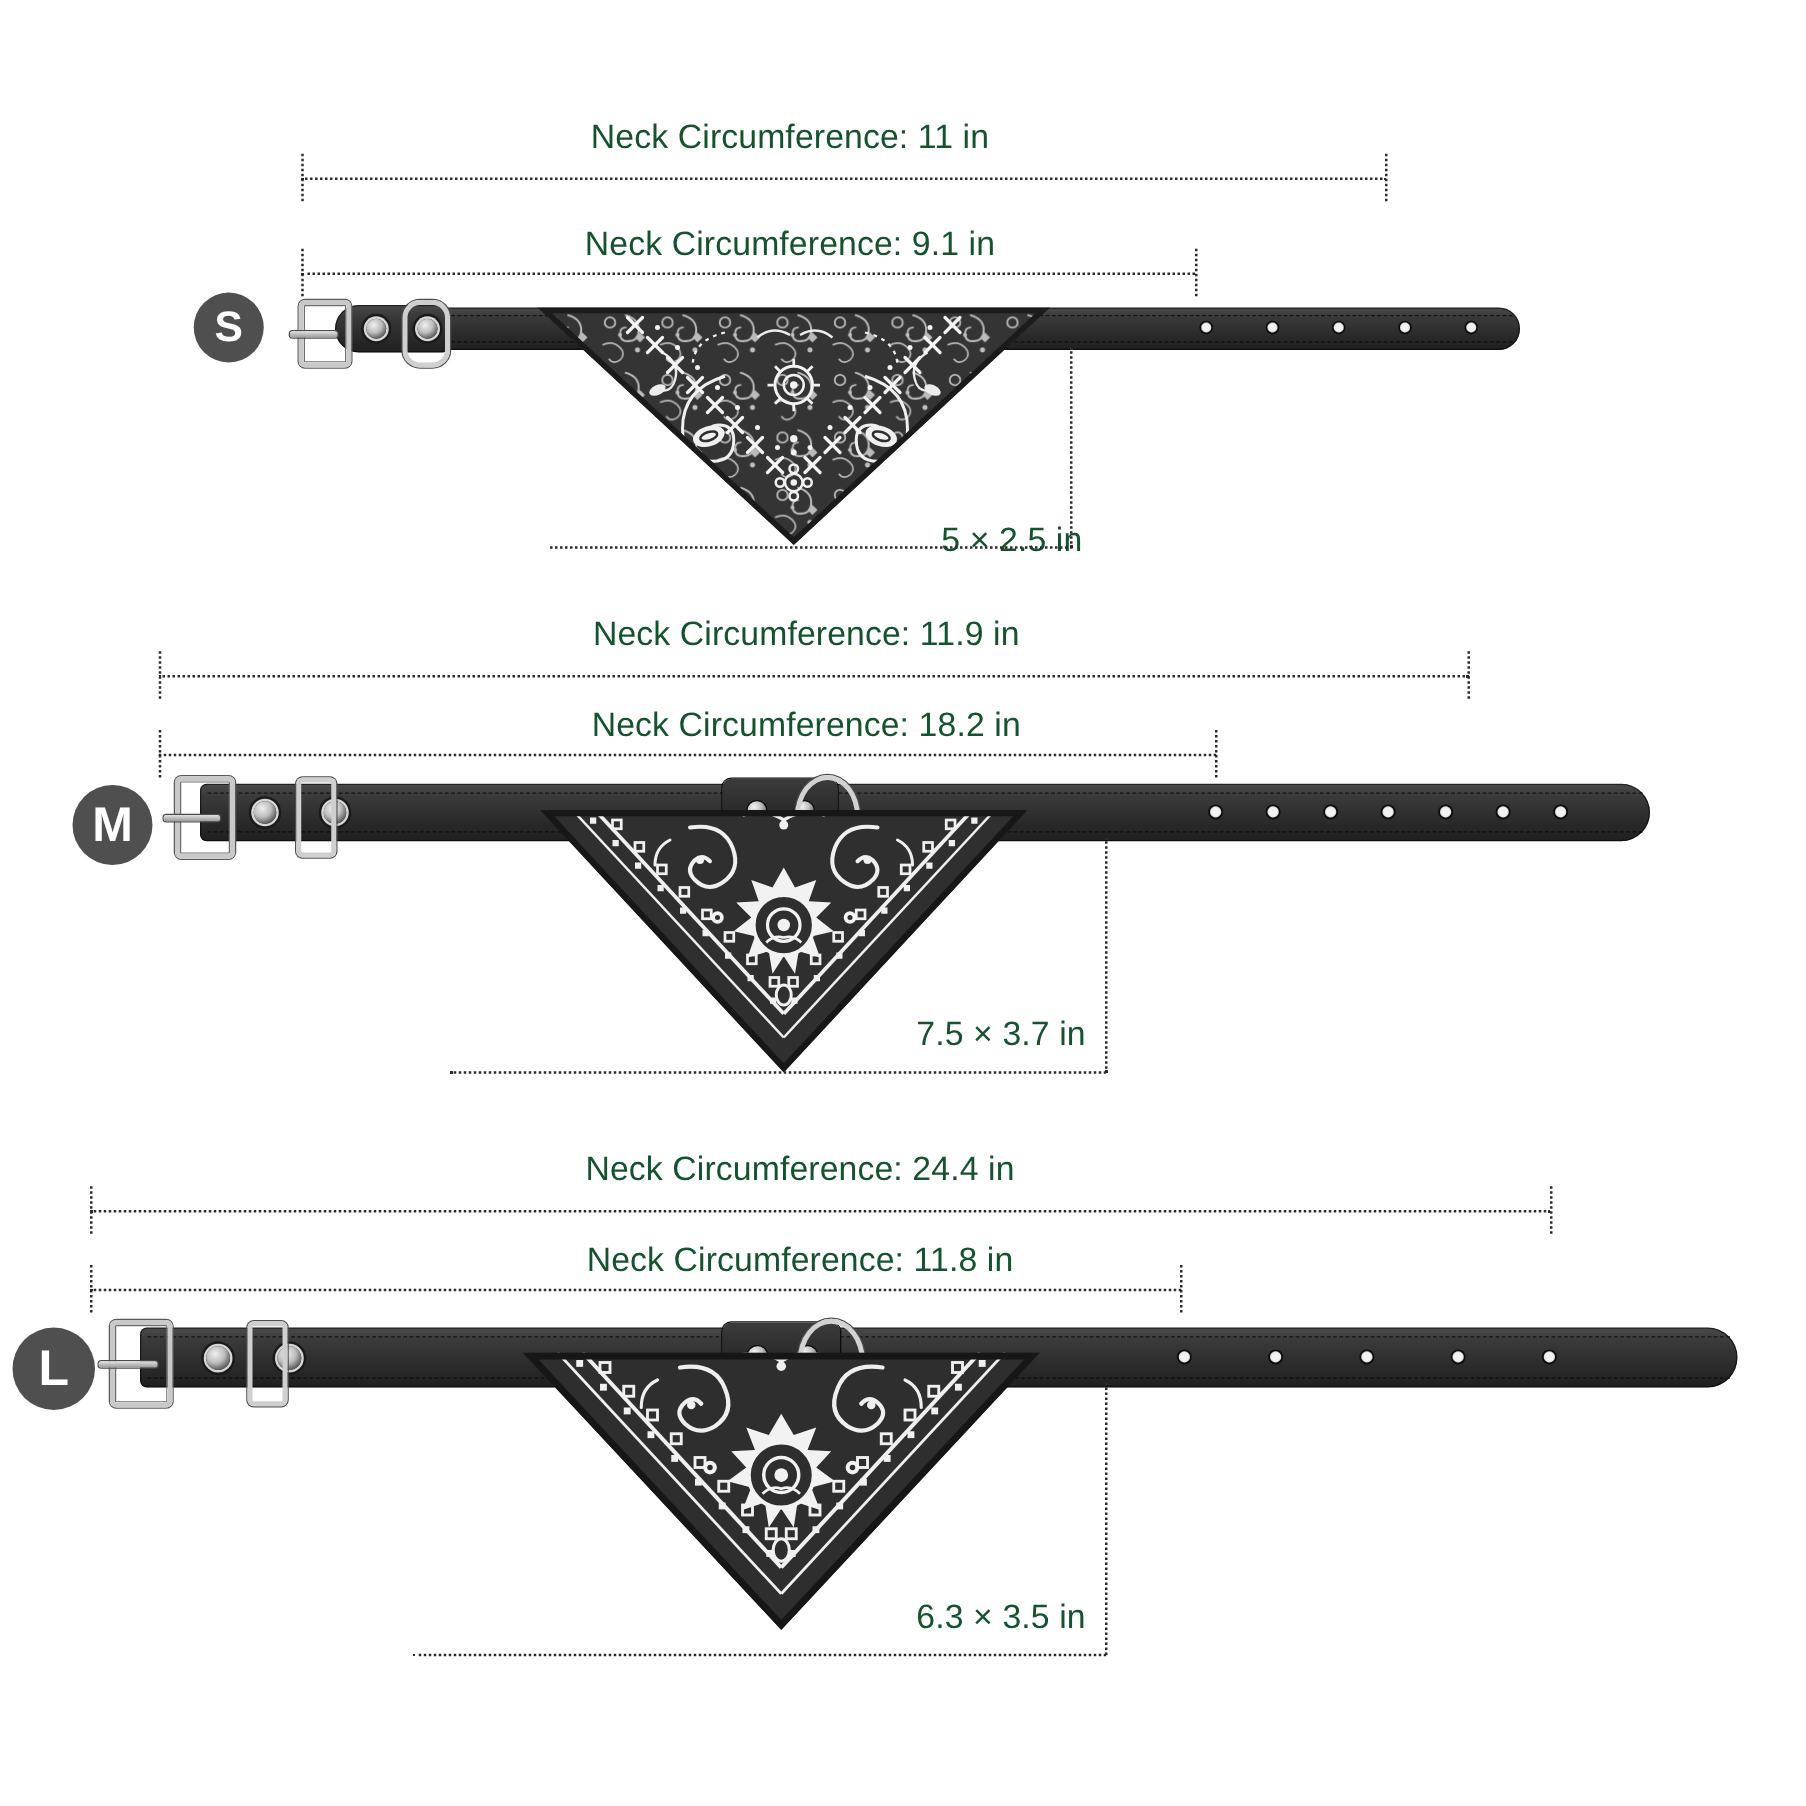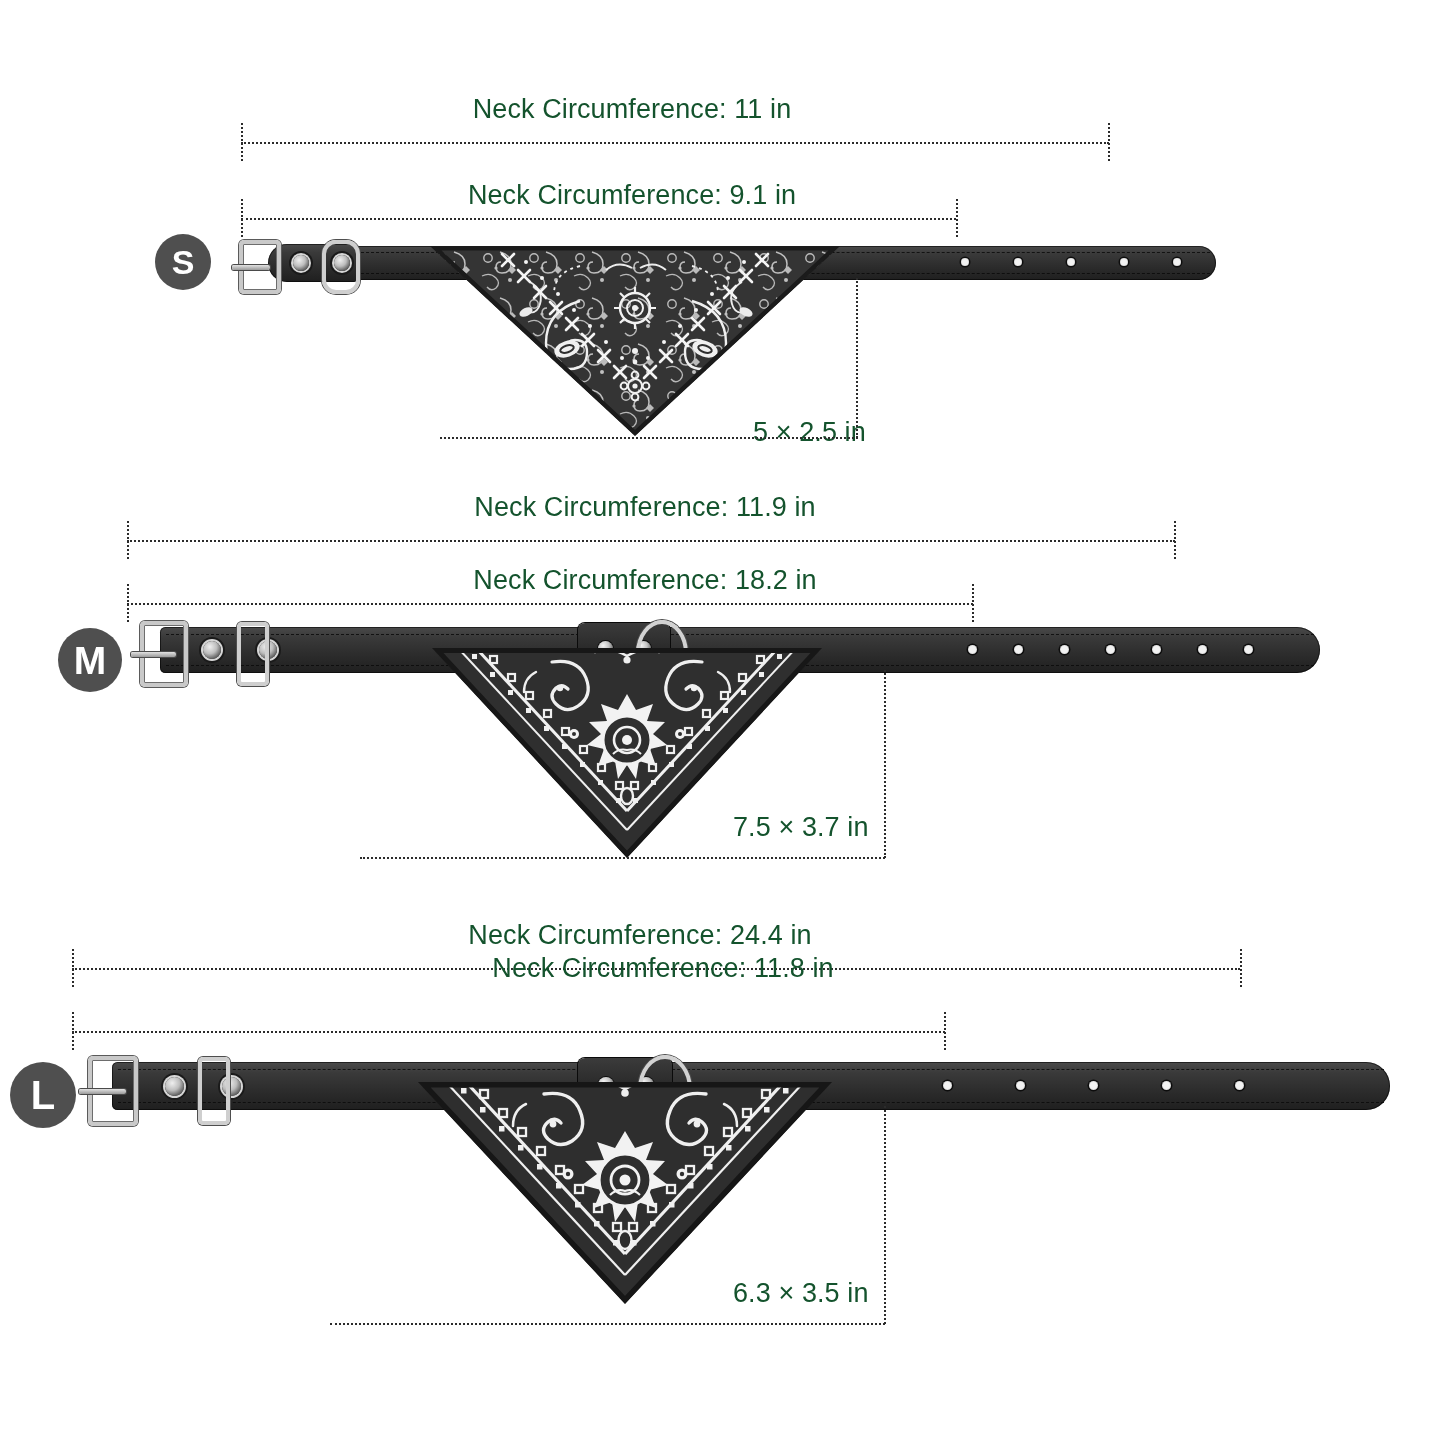--- a/index.html
+++ b/index.html
@@ -469,21 +469,21 @@
     <div class="hline" style="left:360px; top:857px; width:525px;"></div>
   </div>
 
   <div>
 
     <div class="dim-label center" style="left:640px; top:920px;">Neck Circumference: 24.4 in</div>
     <div class="hline" style="left:72px; top:968px; width:1168px;"></div>
     <div class="vtick" style="left:72px; top:949px; height:38px;"></div>
     <div class="vtick" style="left:1240px; top:949px; height:38px;"></div>
 
-    <div class="dim-label center" style="left:640px; top:953px;margin-left:23px;">Neck Circumference: 11.8 in</div>
+    <div class="dim-label center" style="left:640px; top:993px;">Neck Circumference: 11.8 in</div>
     <div class="hline" style="left:72px; top:1031px; width:873px;"></div>
     <div class="vtick" style="left:72px; top:1012px; height:38px;"></div>
     <div class="vtick" style="left:944px; top:1012px; height:38px;"></div>
 
     <div class="badge" style="left:10px; top:1062px; width:66px; height:66px; font-size:40px;">L</div>
 
     <div class="collar-wrap" style="left:0; top:0; width:1445px; height:1445px;">
 
       <div class="strap round-right" style="left:112px; top:1062px; width:1278px; height:48px;">
         <div class="stitch-top" style="top:7px;"></div>

